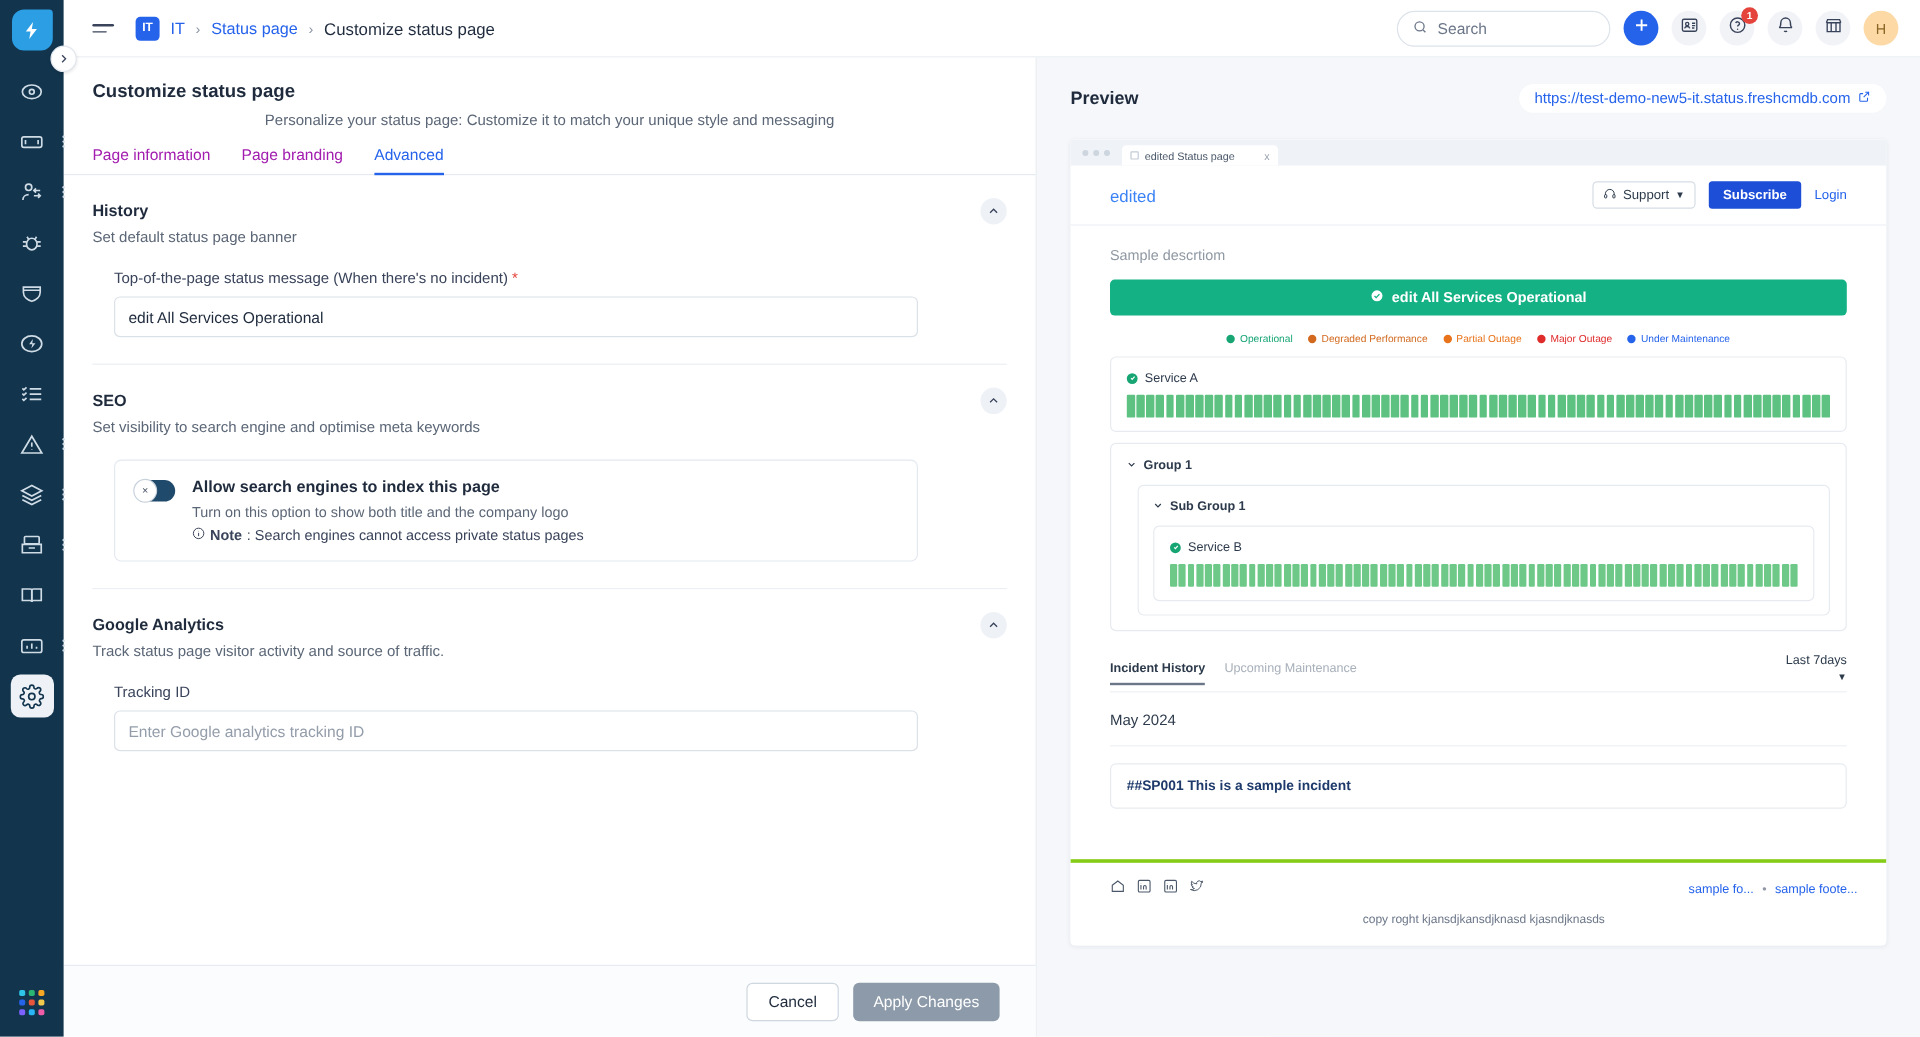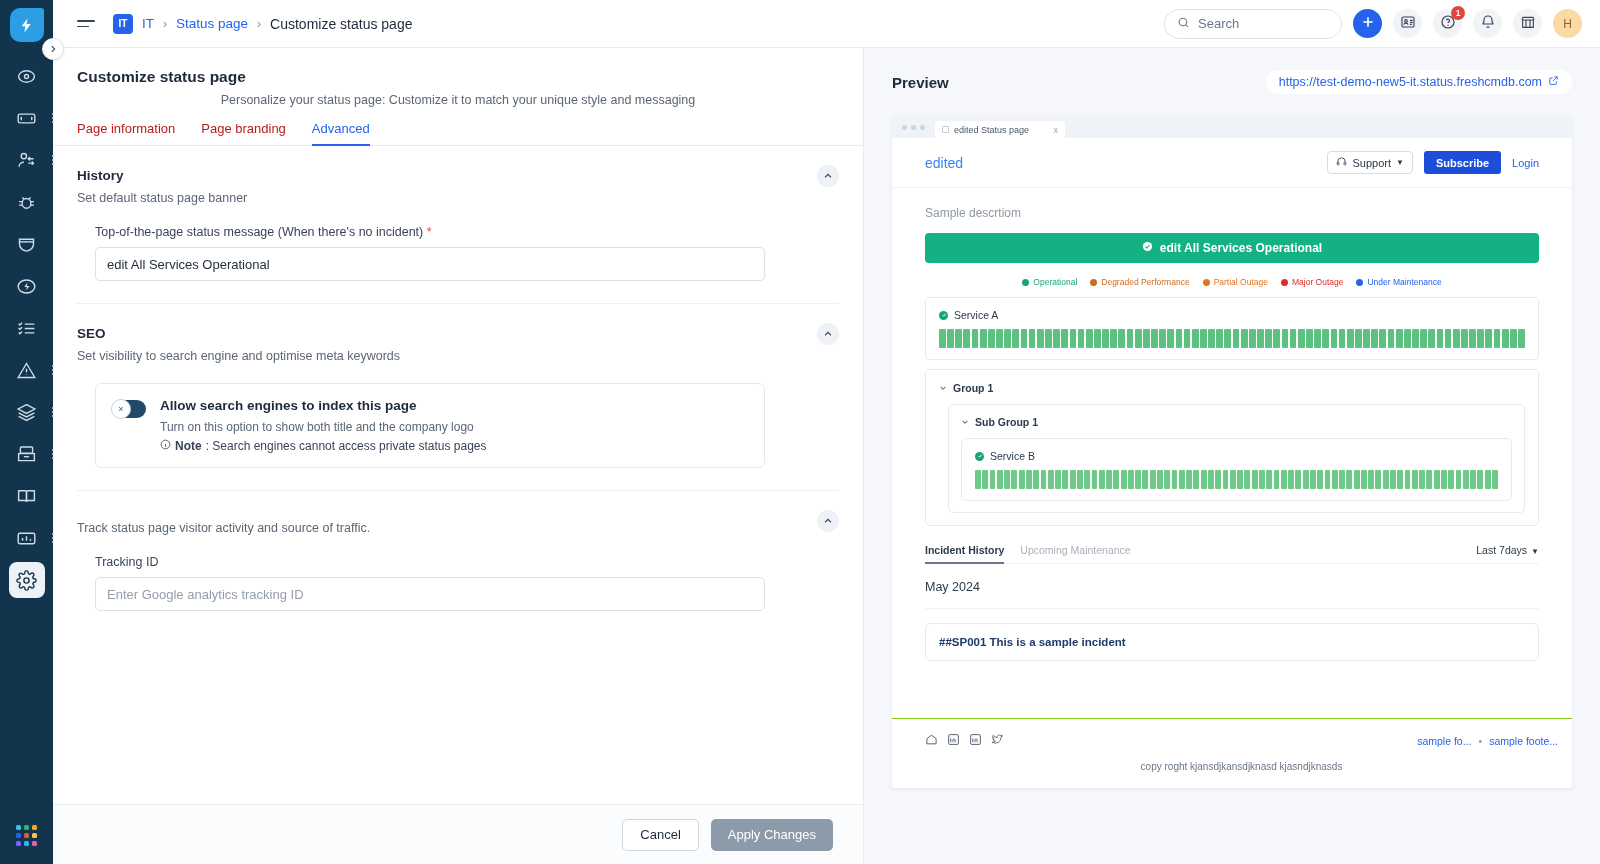--- a/index.html
+++ b/index.html
@@ -91,21 +91,21 @@
 
   
   .body-split { flex: 1; display: flex; min-height: 0; }
 
   
   .editor { width: 811px; background: #fff; display: flex; flex-direction: column; border-right: 1px solid #e7ebf0; }
   .editor-head { padding: 20px 24px 0 24px; }
   .editor-title { font-size: 15.5px; font-weight: 700; color: #1f2b3d; }
   .editor-sub { font-size: 12.5px; color: #5b6676; margin-top: 7px; text-align: center; }
   .tabs { display: flex; gap: 26px; margin-top: 14px; border-bottom: 1px solid #e7ebf0; padding-left: 24px; }
-  .tab { font-size: 13px; color: #b91c1c; padding-bottom: 9px; position: relative; }
+  .tab { font-size: 13px; color: #a21caf; padding-bottom: 9px; position: relative; }
   .tab.active { color: #2563eb; }
   .tab.active:after {
     content: ""; position: absolute; left: 0; right: 0; bottom: -1px; height: 2px; background: #2563eb;
   }
   .editor-scroll { flex: 1; overflow: hidden; padding: 0 24px; }
 
   .section { position: relative; padding: 22px 0 0 0; }
   .section + .section { border-top: 1px solid #eceff3; margin-top: 22px; }
   .sec-title { font-size: 13.5px; font-weight: 700; color: #1f2b3d; }
   .sec-sub { font-size: 12.5px; color: #5b6676; margin-top: 8px; }
@@ -216,27 +216,27 @@
 
   .grp-card { border: 1px solid #e7ebf0; border-radius: 5px; margin-top: 9px; padding: 12px 13px; }
   .grp-title { display: flex; align-items: center; gap: 6px; font-size: 10.5px; font-weight: 700; color: #2c3a4b; }
   .grp-title svg { width: 8px; height: 8px; }
   .subgrp-card { border: 1px solid #e7ebf0; border-radius: 5px; margin-top: 10px; margin-left: 9px; padding: 11px 12px; }
 
   .ih-tabs { display: flex; align-items: center; border-bottom: 1px solid #eef1f5; margin-top: 18px; }
   .ih-tab { font-size: 10.5px; padding-bottom: 7px; margin-right: 16px; position: relative; color: #a8b0ba; }
   .ih-tab.active { color: #2c3a4b; font-weight: 700; }
   .ih-tab.active:after { content: ""; position: absolute; left: 0; right: 0; bottom: -1px; height: 1.6px; background: #6b7688; }
-  .ih-range { margin-left: auto; font-size: 10.5px; color: #2c3a4b; padding-bottom: 7px; display: flex; gap: 4px; align-items: flex-end; }
+  .ih-range { margin-left: auto; font-size: 10.5px; color: #2c3a4b; padding-bottom: 7px; display: flex; gap: 4px; align-items: flex-end; flex-direction: column; }
   .ih-range .cv { font-size: 8px; }
   .ih-month { font-size: 12.5px; color: #2c3a4b; margin-top: 16px; padding-bottom: 14px; border-bottom: 1px solid #eef1f5; }
   .inc-card { border: 1px solid #e7ebf0; border-radius: 5px; margin-top: 14px; padding: 12px 13px; }
   .inc-title { font-size: 11.5px; font-weight: 700; color: #1e3a6b; }
 
-  .sp-footer { border-top: 1px solid #84cc16; padding: 13px 14px 16px 33px; background: #fff; }
+  .sp-footer { border-top: 3px solid #84cc16; padding: 13px 24px 16px 33px; background: #fff; }
   .sp-footer-row { display: flex; align-items: center; }
   .social { display: flex; gap: 9px; color: #4a5768; align-items: center; }
   .social svg { width: 13px; height: 13px; }
   .footer-links { margin-left: auto; display: flex; align-items: center; gap: 7px; font-size: 10.5px; color: #2563eb; }
   .footer-links .sep { color: #8f98a3; }
   .copyright { text-align: center; font-size: 10px; color: #6b7688; margin-top: 11px; }
 </style>
 </head>
 <body>
 
@@ -511,20 +511,21 @@
                       </svg>
                   </span>
                   <b>Note</b>
                   <span>: Search engines cannot access private status pages</span>
                 </div>
               </div>
             </div>
           </div>
 
           <div class="section">
+            <div class="sec-title">Google Analytics</div>
             <div class="sec-sub">Track status page visitor activity and source of traffic.</div>
             <div class="collapse-btn">
               <svg viewBox="0 0 24 24" fill="none" stroke="currentColor" stroke-width="2.6">
                   <path d="m5 15 7-7 7 7"></path>
                 </svg>
             </div>
             <div class="field">
               <div class="field-label">Tracking ID</div>
               <div class="input placeholder">Enter Google analytics tracking ID</div>
             </div>

